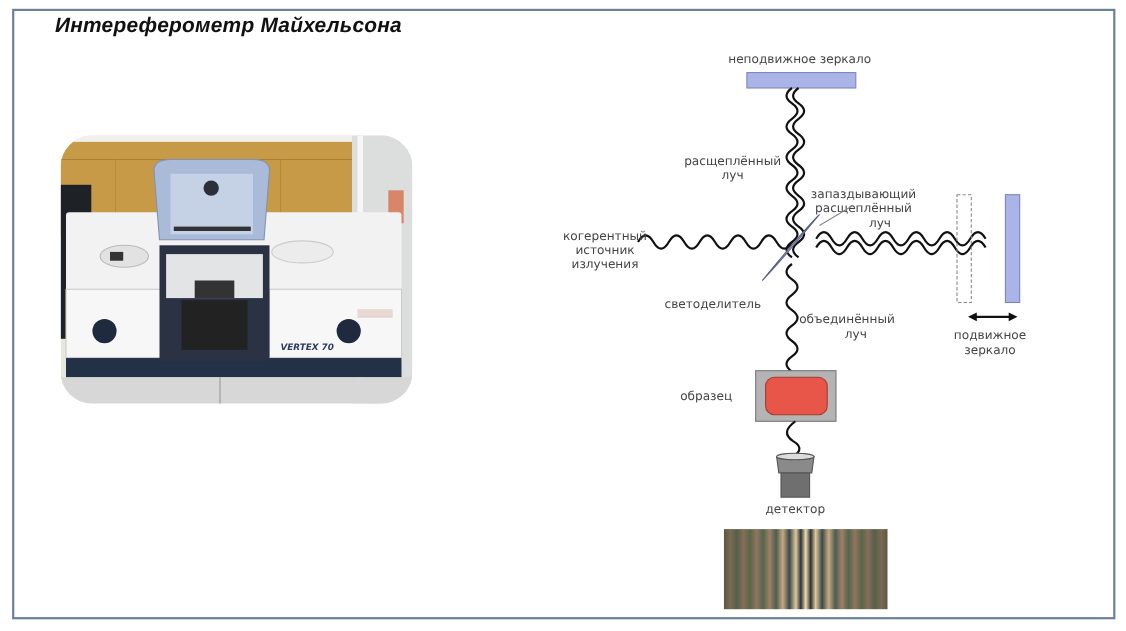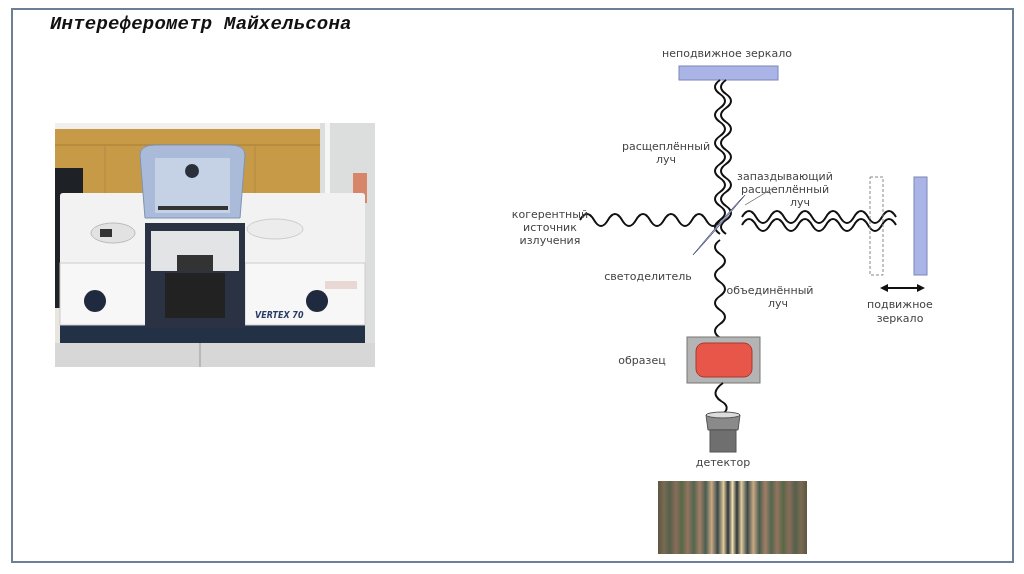--- a/index.html
+++ b/index.html
@@ -1,19 +1,19 @@
 <!DOCTYPE html>
 <html><head>
 <meta charset="utf-8">
 <style>
   html, body { margin:0; padding:0; background:#ffffff; }
   body { width:1024px; height:574px; position:relative; overflow:hidden; font-family:"DejaVu Sans", sans-serif; }
   .slide-frame { position:absolute; left:11px; top:8px; width:1003px; height:555px; border:2px solid #6b7f95; box-sizing:border-box; background:#fff; }
-  .title { position:absolute; left:50px; top:13px; font-family:Liberation Mono, monospace; font-style:italic; font-weight:bold; font-size:19px; color:#111; letter-spacing:0.2px; }
-  .photo { position:absolute; left:55px; top:123px; width:320px; height:244px; overflow:hidden; }
+  .title { position:absolute; left:50px; top:13px; font-family:Liberation Sans, sans-serif; font-style:italic; font-weight:bold; font-size:19px; color:#111; letter-spacing:0.2px; }
+  .photo { position:absolute; left:55px; top:123px; width:320px; height:244px; overflow:hidden;border-radius:29px; }
   .diagram { position:absolute; left:480px; top:35px; width:520px; height:440px; }
   .lbl { font-family:"DejaVu Sans", sans-serif; font-size:11px; fill:#444; }
   .fringes { position:absolute; left:658px; top:481px; width:149px; height:73px; }
 </style>
 </head>
 <body>
 
 <div class="slide-frame"></div>
 
 <div class="title">Интереферометр Майхельсона</div>

